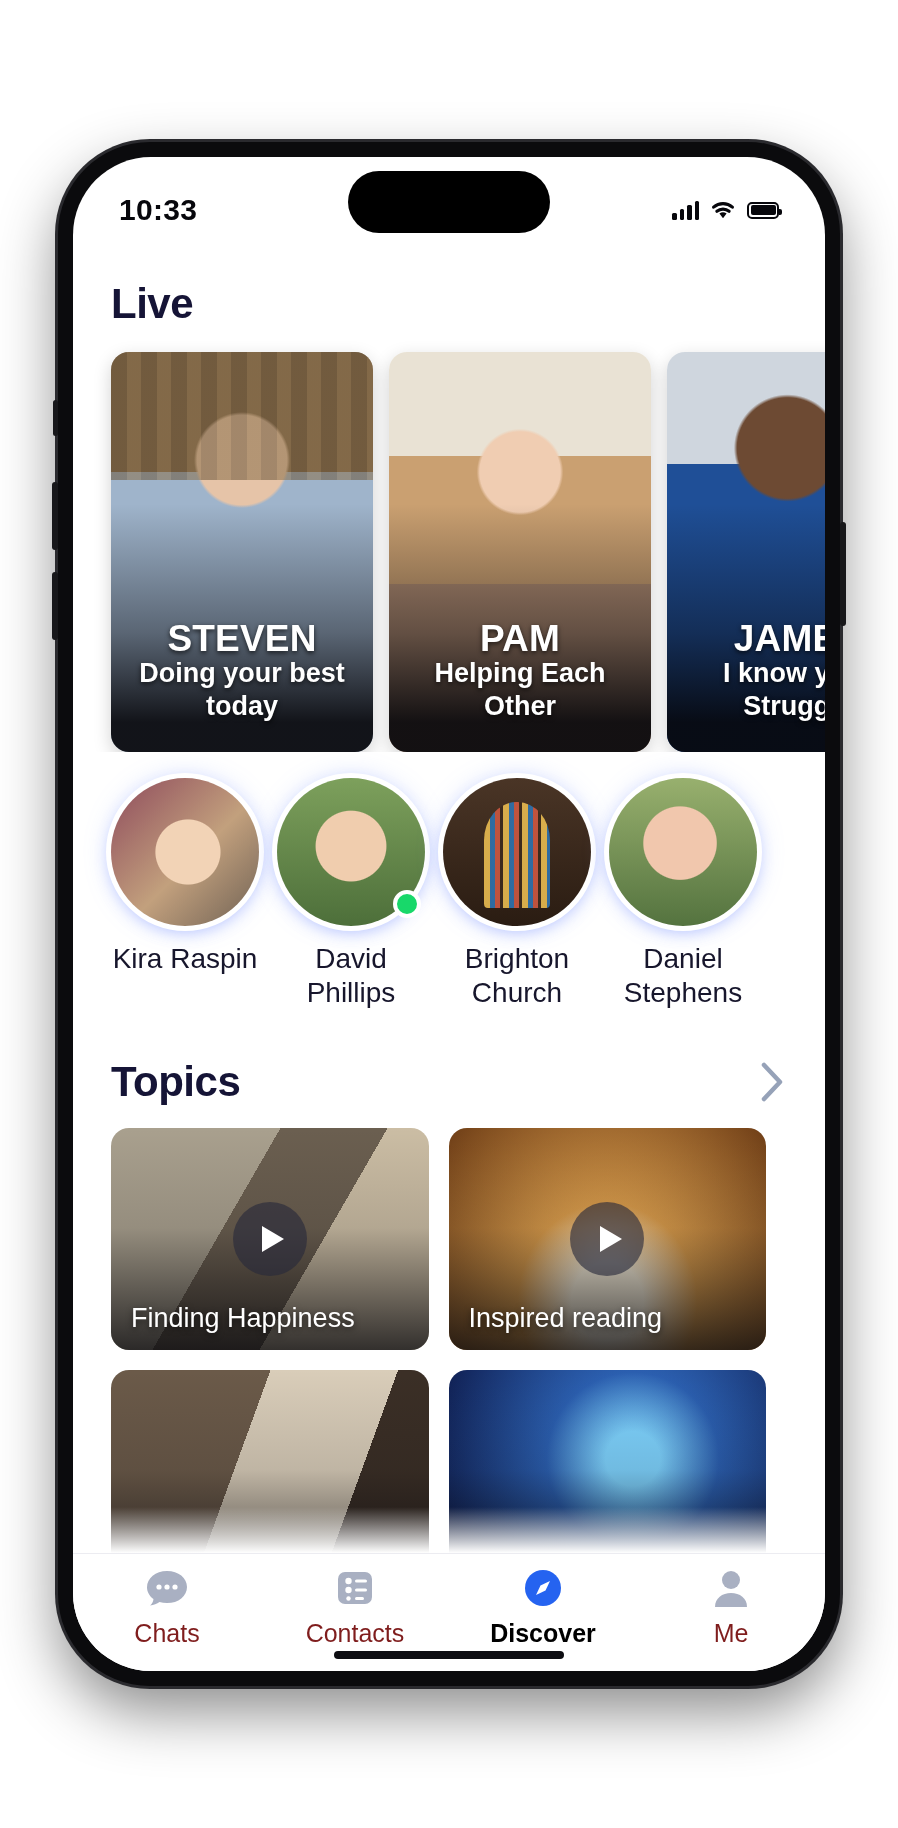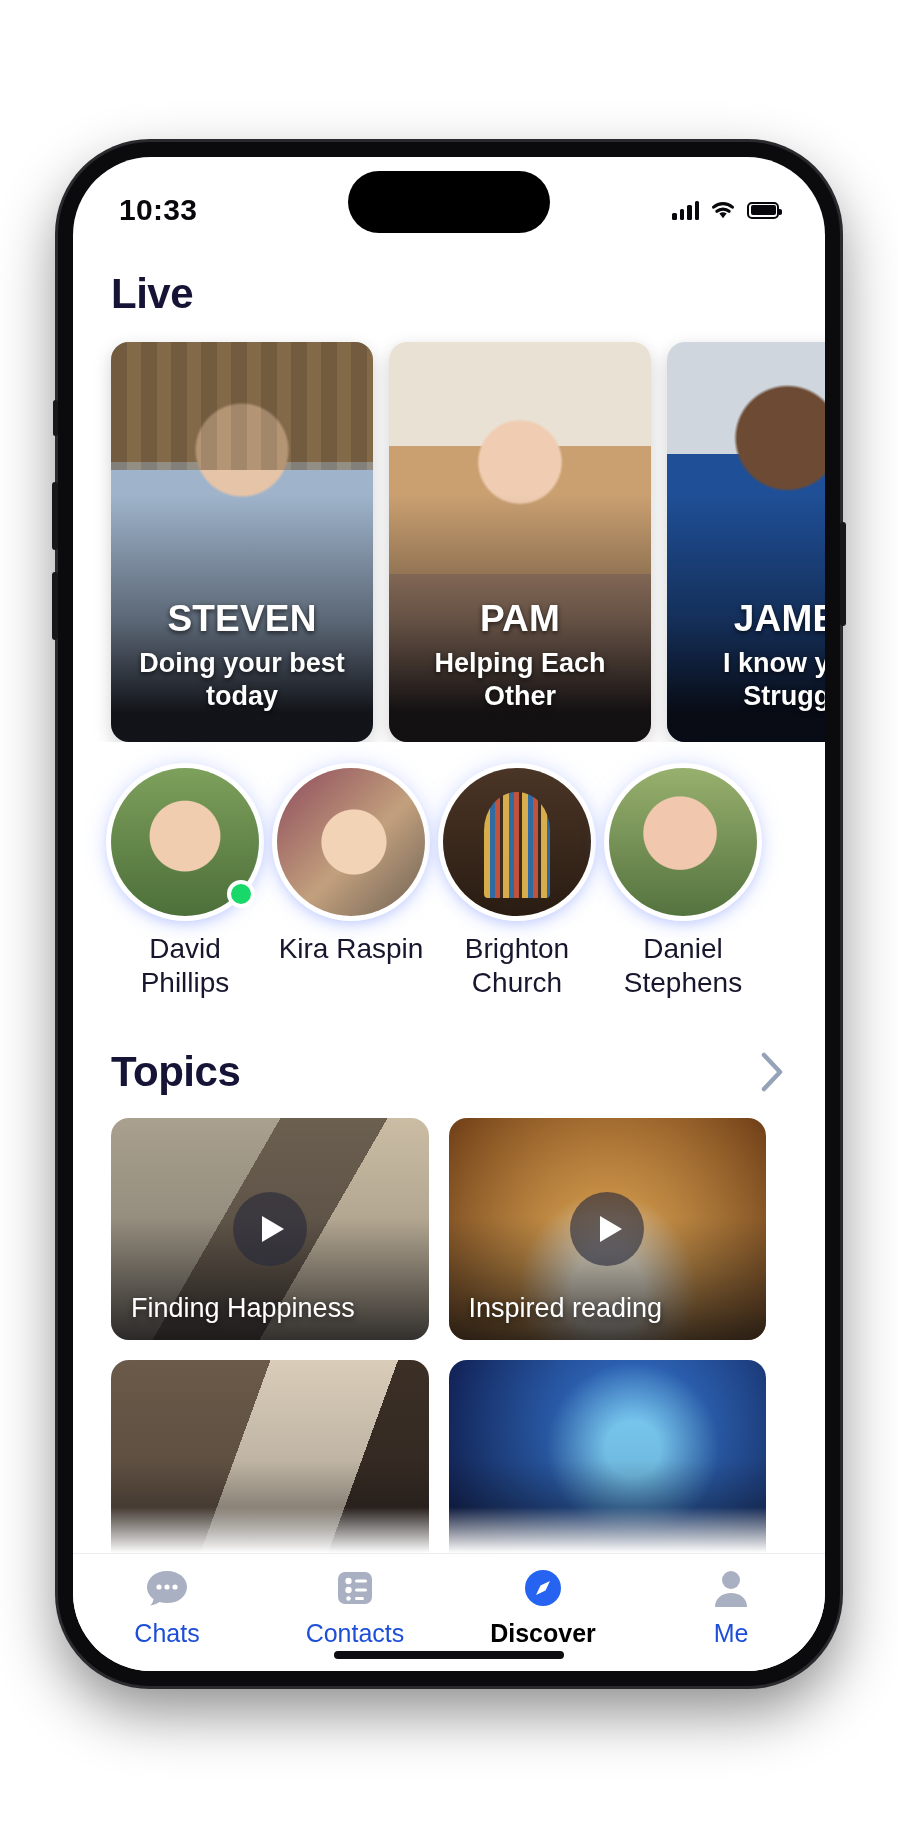--- a/index.html
+++ b/index.html
@@ -95,21 +95,21 @@
     display: flex; align-items: center; justify-content: space-between;
     padding: 0 38px;
   }
   .chev {
     width: 30px; height: 30px; flex: none;
     display: flex; align-items: center; justify-content: center;
   }
   .chev svg { display: block; }
 
   
-  .live-head { margin-top: 27px; align-items: center; }
+  .live-head { margin-top: 37px; align-items: center; }
   .live-row {
     display: flex; gap: 16px;
     padding: 24px 0 0 38px;
     overflow: hidden;
   }
   .live-card {
     position: relative; flex: none;
     width: 262px; height: 400px;
     border-radius: 18px; overflow: hidden;
     box-shadow: 0 6px 18px rgba(0,0,0,.18);
@@ -122,21 +122,20 @@
   .live-text {
     position: absolute; left: 0; right: 0; bottom: 28px;
     text-align: center; color: #fff; padding: 0 10px;
   }
   .live-name {
     font-size: 37px; font-weight: 800; letter-spacing: .2px;
     text-shadow: 0 2px 5px rgba(0,0,0,.7);
     line-height: 1;
   }
   .live-sub {
-    margin-top: 10px;
     font-size: 27px; font-weight: 700; line-height: 1.25;
     text-shadow: 0 2px 5px rgba(0,0,0,.7);
   }
 
   
   .ph-steven {
     background:
       radial-gradient(circle at 50% 27%, #e6c4a8 0 14%, rgba(230,196,168,0) 15%),
       linear-gradient(to bottom, #7a6246 0 30%, #9fb4cb 30% 100%);
   }
@@ -257,21 +256,21 @@
   }
   .tabbar {
     position: absolute; left: 0; right: 0; bottom: 0;
     height: 118px;
     background: #ffffff;
     border-top: 1px solid #ececf1;
     display: flex; align-items: flex-start; padding-top: 12px;
   }
   .tab { flex: 1; display: flex; flex-direction: column; align-items: center; gap: 9px; }
   .tab-ico { height: 44px; display: flex; align-items: center; justify-content: center; }
-  .tab-label { font-size: 25px; color: #1d4ed8; }
+  .tab-label { font-size: 25px; color: #7f1d1d; }
   .tab.active .tab-label { color: #000000; font-weight: 700; }
   .home-ind {
     position: absolute; left: 50%; transform: translateX(-50%);
     bottom: 12px; width: 230px; height: 8px; border-radius: 5px;
     background: #0d0d12;
   }
 </style>
 </head>
 <body>
 
@@ -341,31 +340,31 @@
             </div>
           </div>
 
         </div>
 
 
         <div class="leaders-row">
 
           <div class="leader">
             <div class="leader-av-wrap">
+              <div class="leader-av av-kira"></div>
+            </div>
+            <div class="leader-name">Kira Raspin</div>
+          </div>
+
+          <div class="leader">
+            <div class="leader-av-wrap">
               <div class="leader-av av-david"></div>
               <span class="leader-dot"></span>
             </div>
             <div class="leader-name">David Phillips</div>
-          </div>
-
-          <div class="leader">
-            <div class="leader-av-wrap">
-              <div class="leader-av av-kira"></div>
-            </div>
-            <div class="leader-name">Kira Raspin</div>
           </div>
 
           <div class="leader">
             <div class="leader-av-wrap">
               <div class="leader-av av-church"></div>
             </div>
             <div class="leader-name">Brighton Church</div>
           </div>
 
           <div class="leader">

